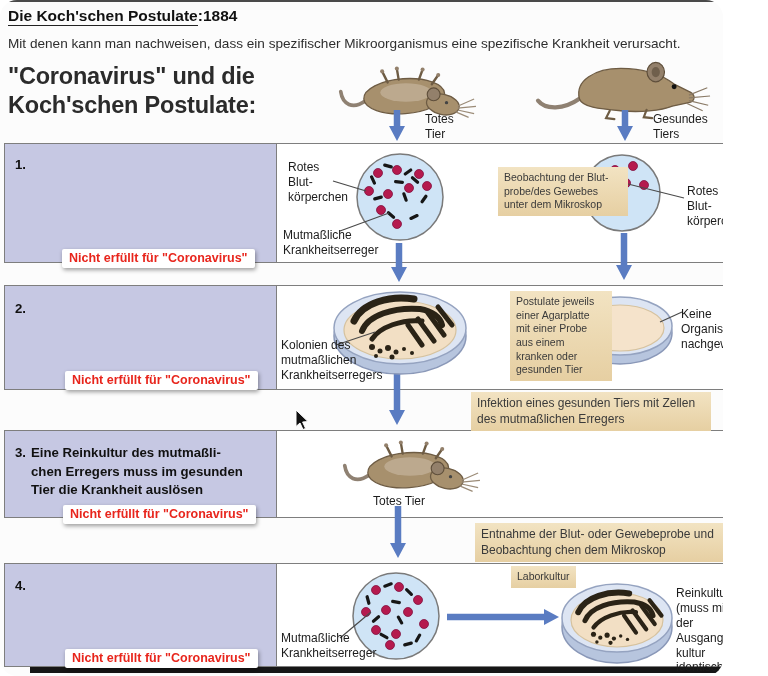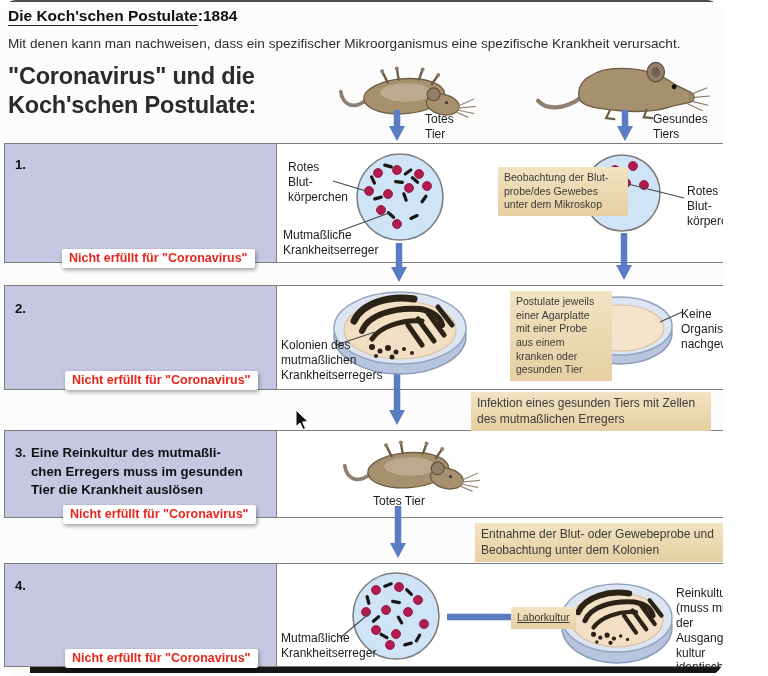--- a/index.html
+++ b/index.html
@@ -263,27 +263,27 @@
 aus einem
 kranken oder
 gesunden Tier</div>
   <div class="lbl" style="left:681px;top:307px;">Keine
 Organismen
 nachgewiesen</div>
 
   <div class="note mid" style="left:423px;top:392px;width:228px;">Infektion eines gesunden Tiers mit Zellen
 des mutmaßlichen Erregers</div>
   <div class="note mid" style="left:427px;top:523px;width:236px;">Entnahme der Blut- oder Gewebeprobe und
-Beobachtung unter dem Kolonien</div>
+Beobachtung chen dem Mikroskop</div>
 
   <div class="lbl" style="left:373px;top:494px;">Totes Tier</div>
 
   <div class="lbl" style="left:281px;top:631px;">Mutmaßliche
 Krankheitserreger</div>
-  <div class="note" style="left:463px;top:607px;text-decoration:underline;">Laborkultur</div>
+  <div class="note" style="left:463px;top:566px;">Laborkultur</div>
   <div class="lbl" style="left:676px;top:586px;">Reinkultur
 (muss mit der
 Ausgangs-
 kultur identisch
 sein)</div>
 
   <div class="verdict" style="left:62px;top:249px;">Nicht erfüllt für "Coronavirus"</div>
   <div class="verdict" style="left:65px;top:371px;">Nicht erfüllt für "Coronavirus"</div>
   <div class="verdict" style="left:63px;top:505px;">Nicht erfüllt für "Coronavirus"</div>
   <div class="verdict" style="left:65px;top:649px;">Nicht erfüllt für "Coronavirus"</div>

